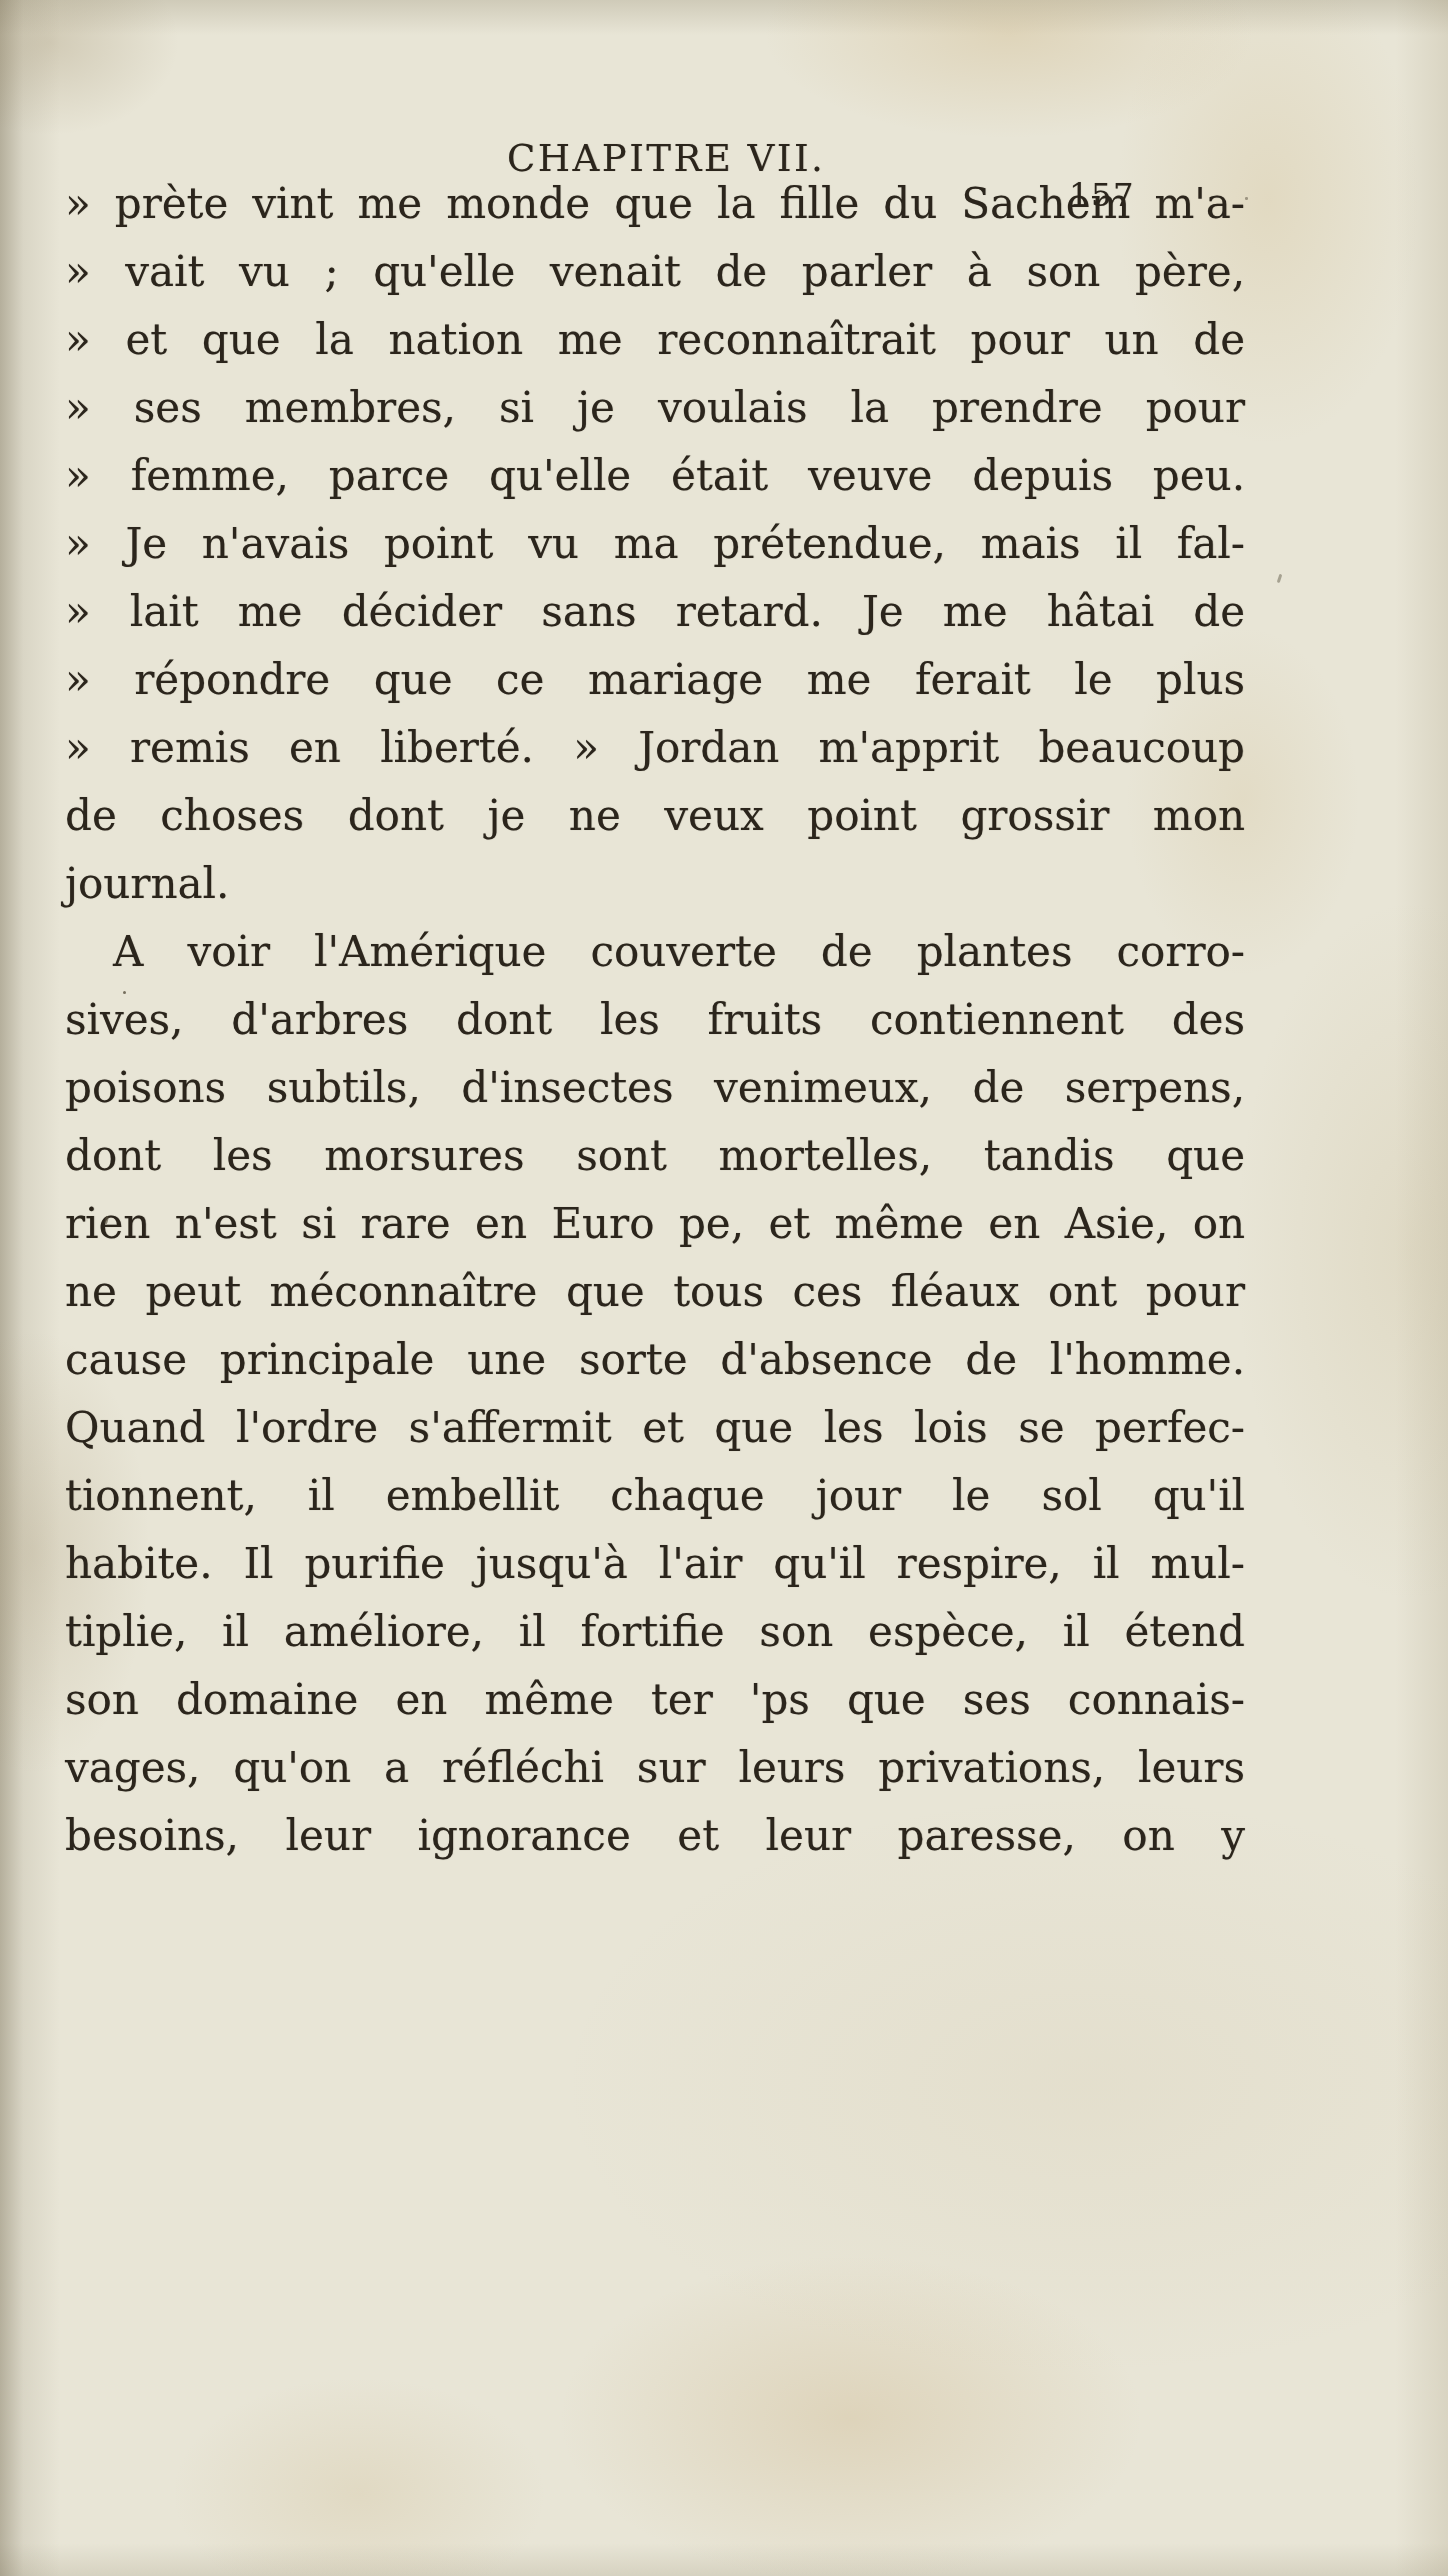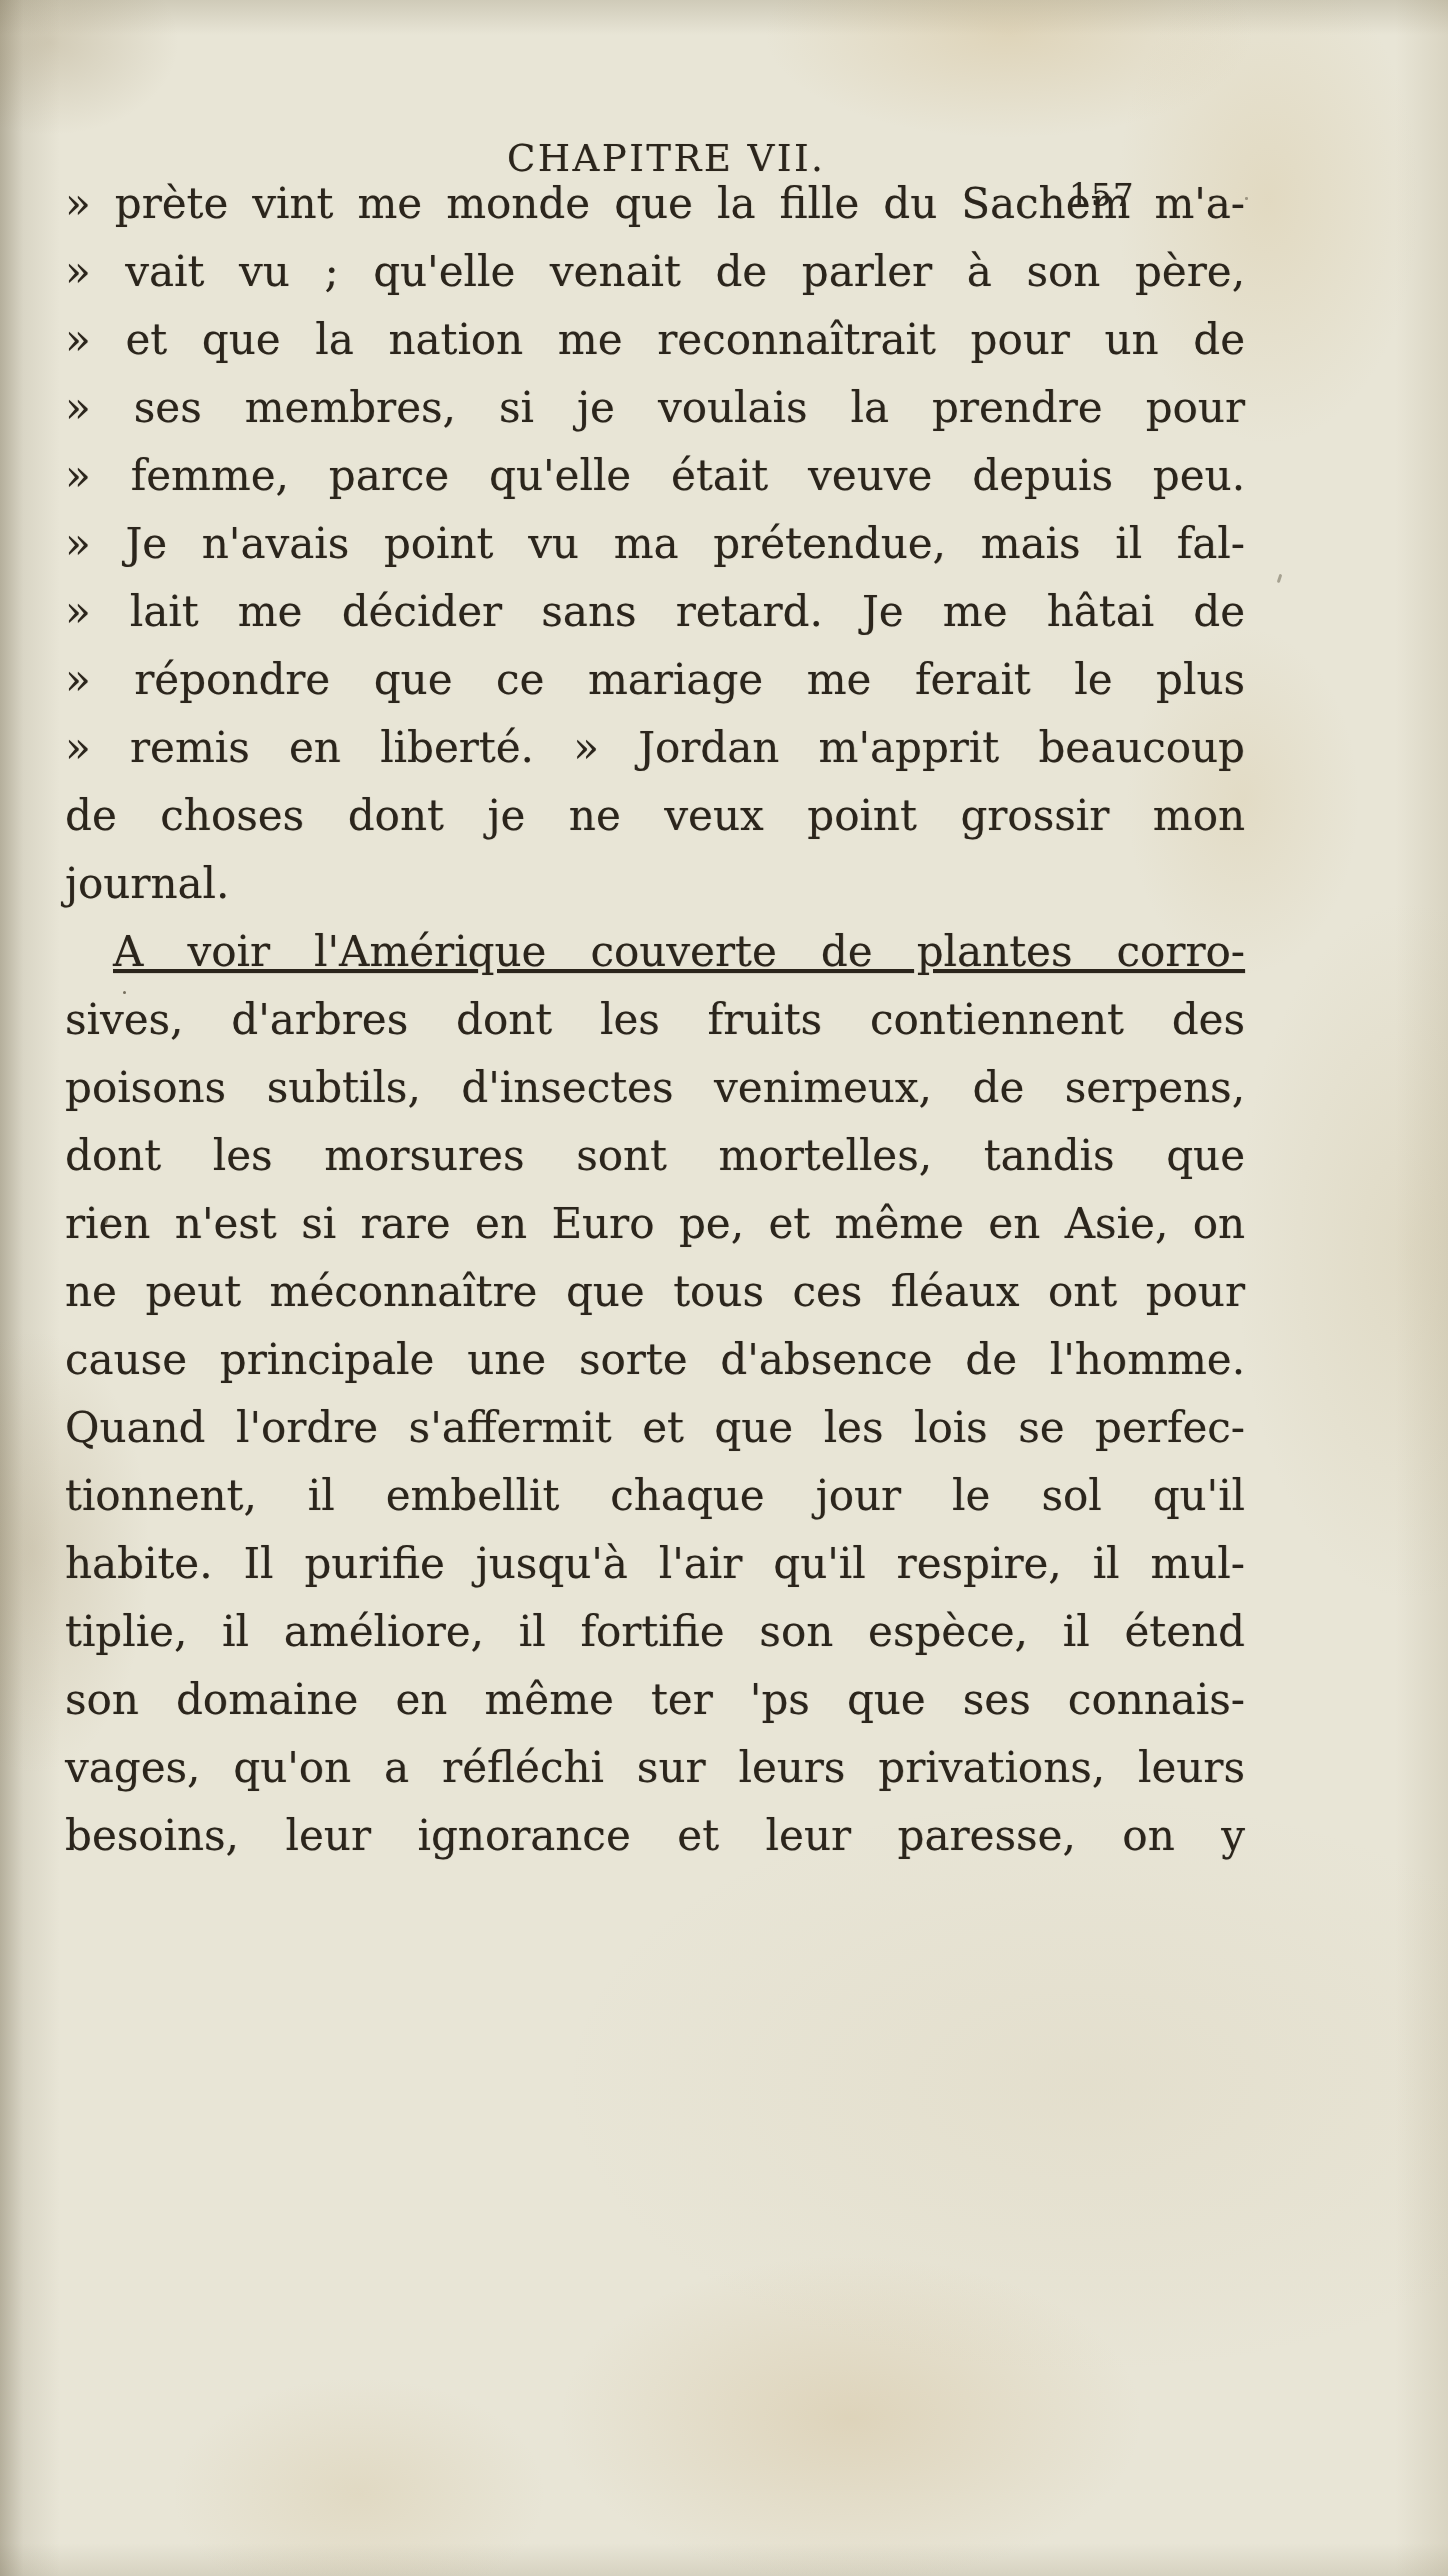--- a/index.html
+++ b/index.html
@@ -60,21 +60,21 @@
   .line {
     height: 68px;
     line-height: 68px;
     font-size: 42px;
     text-align: justify;
     text-align-last: justify;
     white-space: normal;
     text-shadow: 0.3px 0.3px 0.8px rgba(43,37,28,0.40);
   }
   .line.flow { text-align-last: left; }
-  .line.indent { text-indent: 48px; text-decoration: underline; }
+  .line.indent { text-indent: 48px; }
 
   
   .speck {
     position: absolute;
     background: #57503f;
     border-radius: 50%;
   }
   .speck.dot-margin    { left: 123px;  top: 991px; width: 3.3px;  height: 3.3px;  opacity: 0.8; }
   .speck.tick-margin   { left: 105px;  top: 1216px; width: 3.3px;  height: 8.3px; border-radius: 1.7px; transform: rotate(14deg); opacity: 0.65; }
   .speck.comma-right   { left: 1278px; top: 574px;  width: 3.3px;  height: 9.2px; border-radius: 1.7px; transform: rotate(18deg); opacity: 0.45; }

